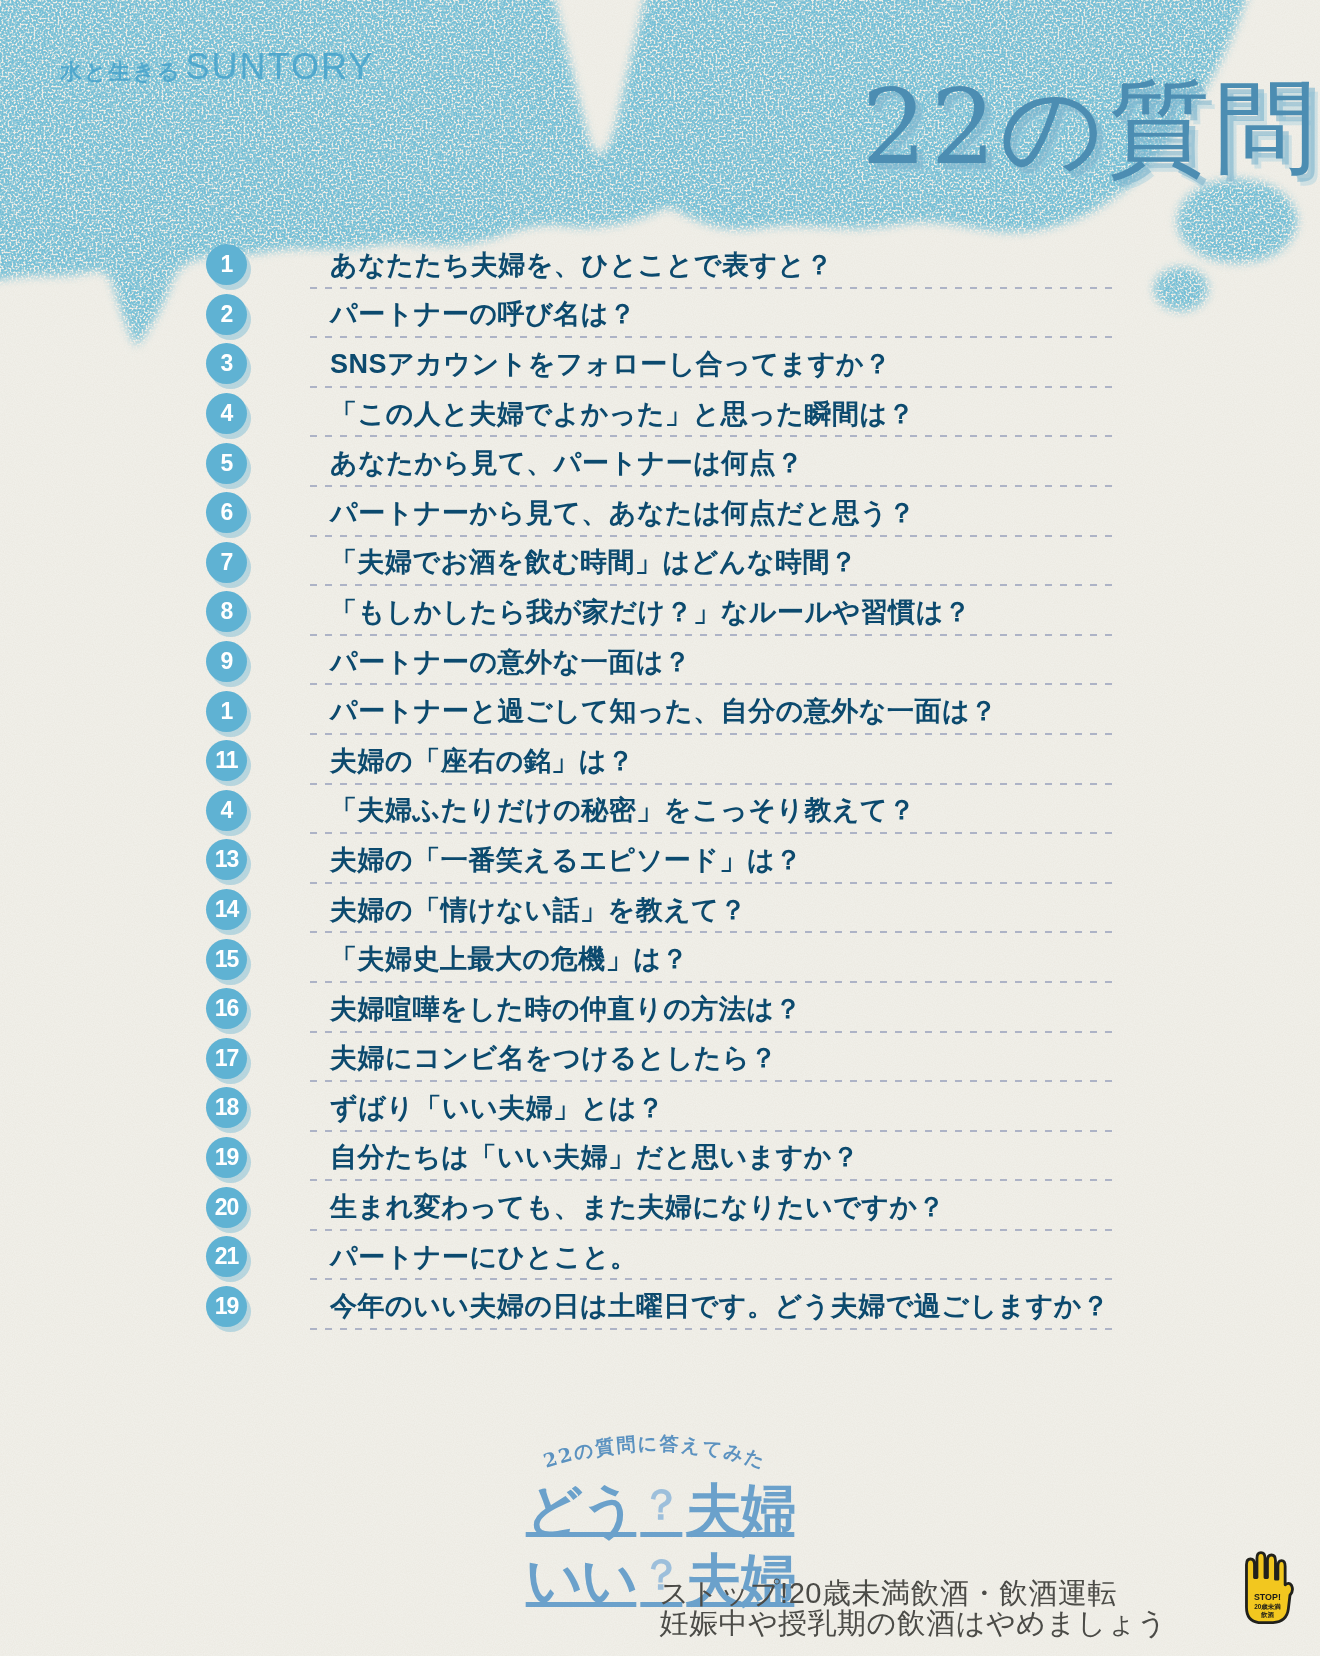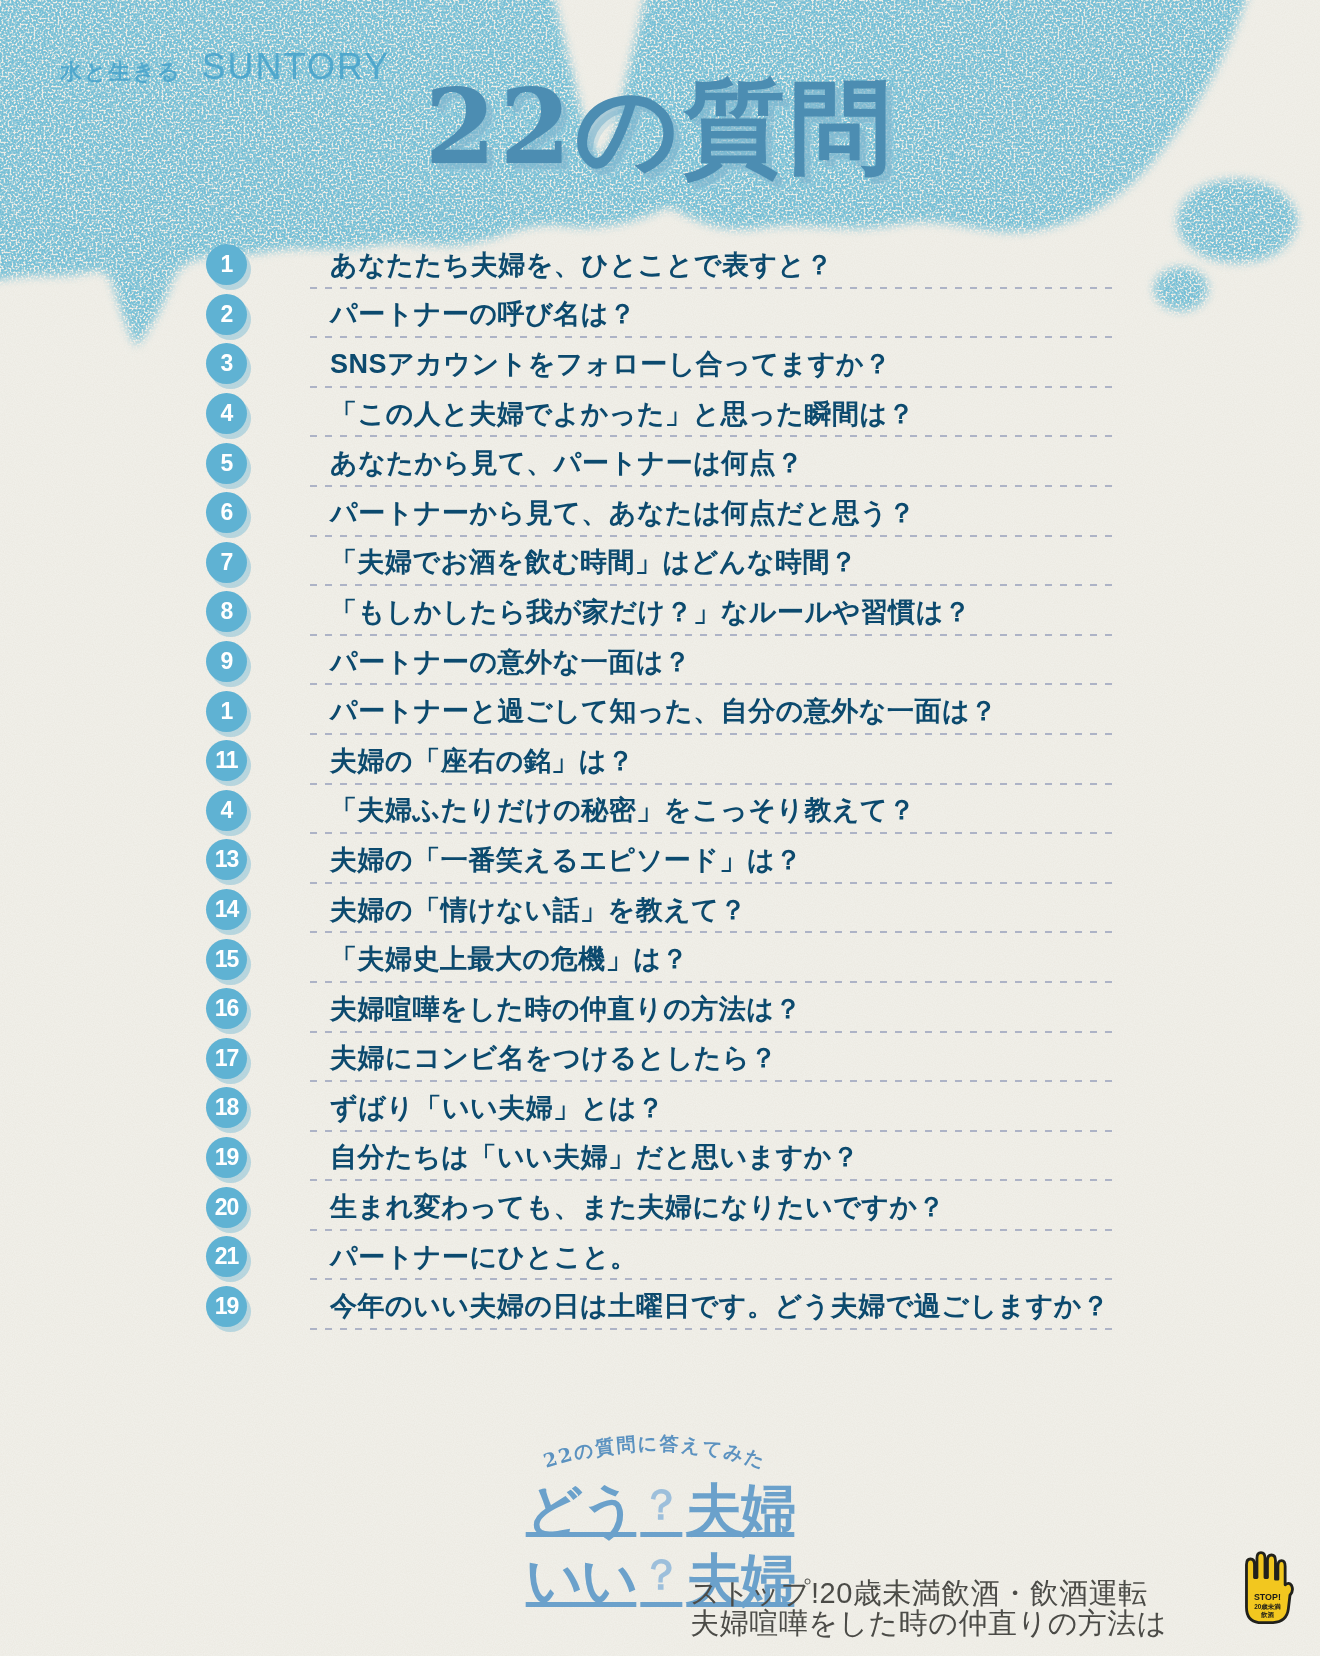--- a/index.html
+++ b/index.html
@@ -10,31 +10,31 @@
     overflow:hidden;
     font-family:"Liberation Sans", sans-serif;
   }
   
   .splash-svg{position:absolute;left:0;top:0;z-index:0;}
   .paper-svg{position:absolute;left:0;top:0;z-index:0;opacity:.45;pointer-events:none;}
 
   
   .brand{
     position:absolute;left:60px;top:46px;z-index:2;
-    display:flex;align-items:baseline;gap:20px;
+    display:flex;align-items:baseline;gap:4px;
     color:#47a3cb;opacity:.88;white-space:nowrap;
   }
   .brand-tagline{font-size:22px;font-weight:700;letter-spacing:2px;}
   .brand-name{font-size:36px;font-weight:400;letter-spacing:2px;}
 
   .page-title{
     position:absolute;left:0;top:64px;width:100%;z-index:2;
-    margin:0;text-align:center;
+    margin:0;text-align:right;
     font-family:"DejaVu Serif", serif;
-    font-size:102px;line-height:1.25;font-weight:700;
+    font-size:102px;line-height:1.25;font-weight:400;
     color:#4c8db2;letter-spacing:4px;
     text-shadow:6px 6px 0 rgba(125,180,205,.6), 9px 10px 0 rgba(150,200,220,.35);
   }
 
   
   .questions{
     position:absolute;left:206px;top:240px;width:906px;z-index:2;
     margin:0;padding:0;list-style:none;
   }
   .q-row{position:relative;height:49.6px;display:flex;align-items:center;}
@@ -332,21 +332,21 @@
     </text>
   </svg>
 
   <div class="logo-main">
     <div class="logo-line"><span>どう</span><span class="logo-q">？</span><span>夫婦</span></div>
     <div class="logo-line"><span>いい</span><span class="logo-q">？</span><span>夫婦</span></div>
   </div>
 
   <div class="warning">
     <p>ストップ!20歳未満飲酒・飲酒運転</p>
-    <p>夫婦喧嘩をした時の仲直りの方法は</p>
+    <p>妊娠中や授乳期の飲酒はやめましょう</p>
   </div>
 
   <svg class="stop-hand" width="58" height="84" viewBox="0 0 72 92">
     <path d="
       M 13,52 L 13,17 Q 13,10 18,10 Q 23,10 23,17 L 23,33
       L 26,33 L 26,9 Q 26,2 31,2 Q 36,2 36,9 L 36,33
       L 39,33 L 39,12 Q 39,5 44,5 Q 49,5 49,12 L 49,35
       L 52,35 L 52,19 Q 52,12 56.5,12 Q 61,12 61,19 L 61,42
       Q 66,38 69,43 Q 72,49 67,55
       L 65,72 Q 63,88 46,89 L 28,89 Q 13,87 13,70 Z" fill="#f2c71f" stroke="#21211c" stroke-width="3.5" stroke-linejoin="round"></path>

